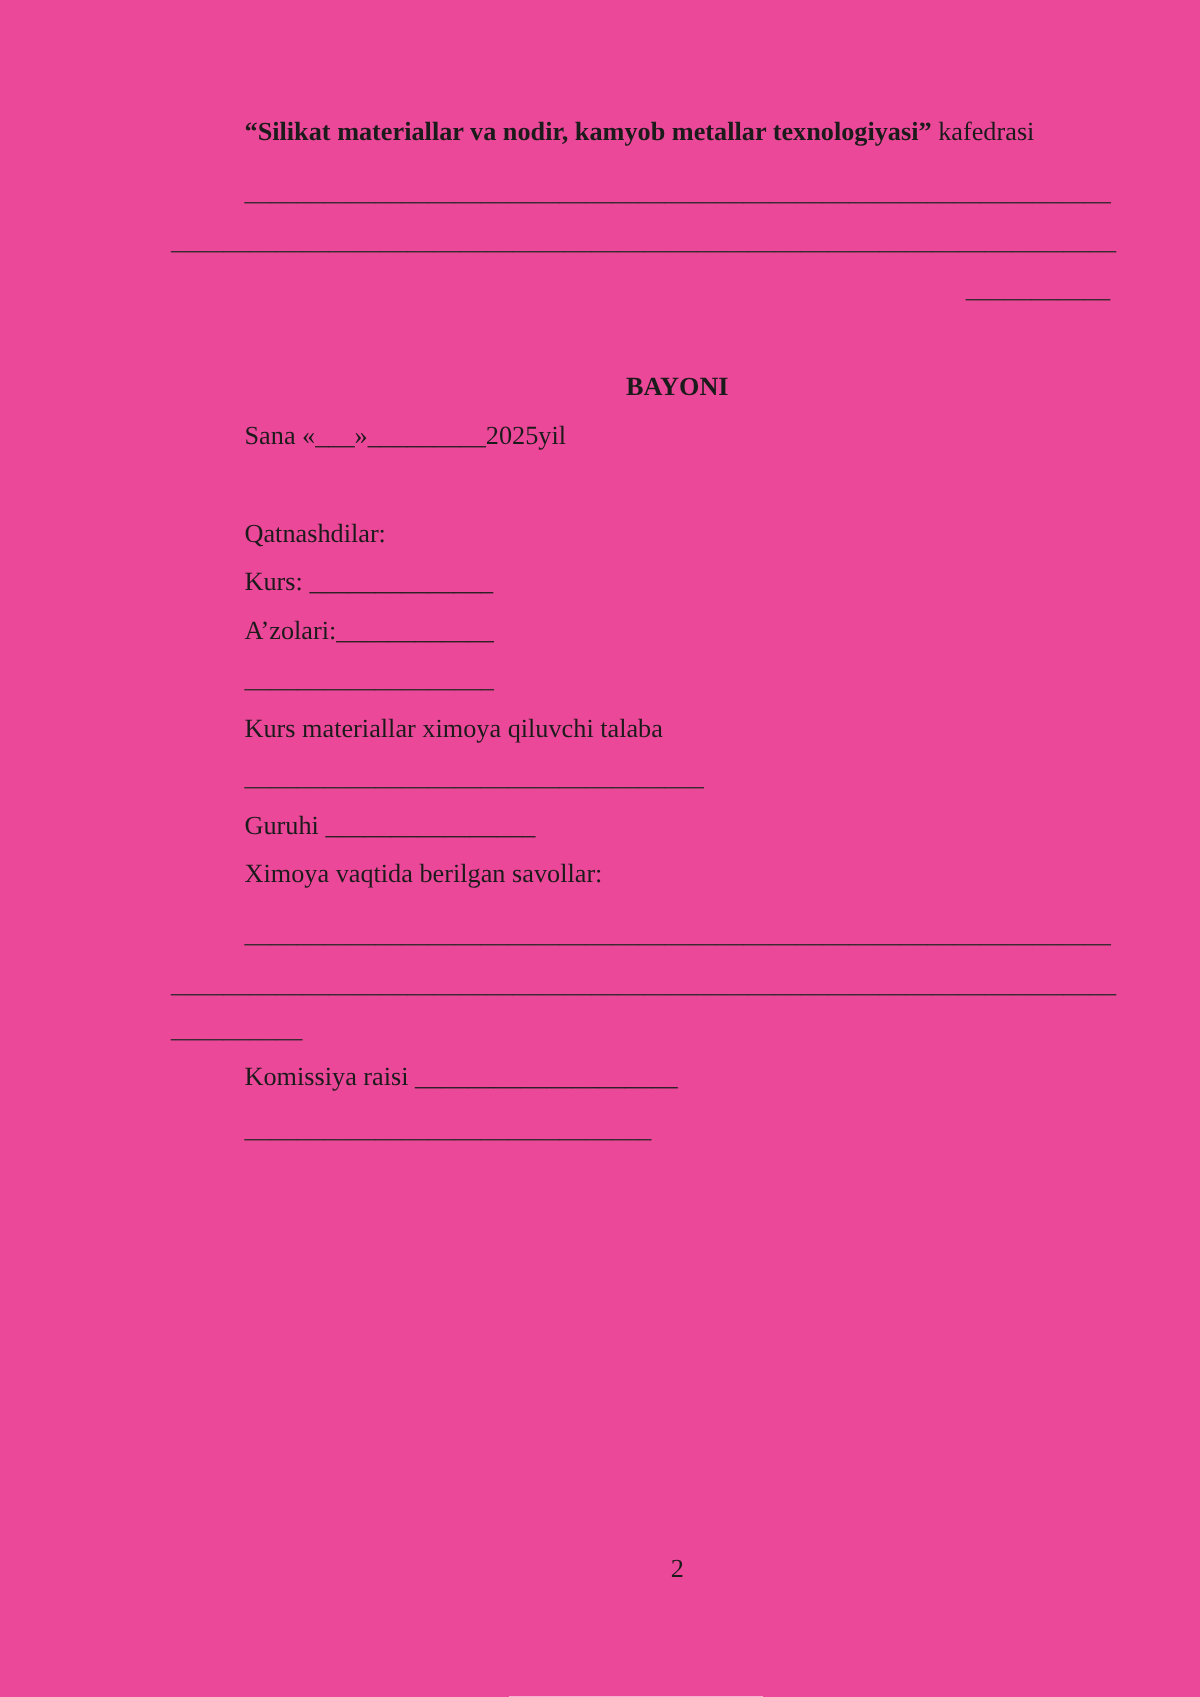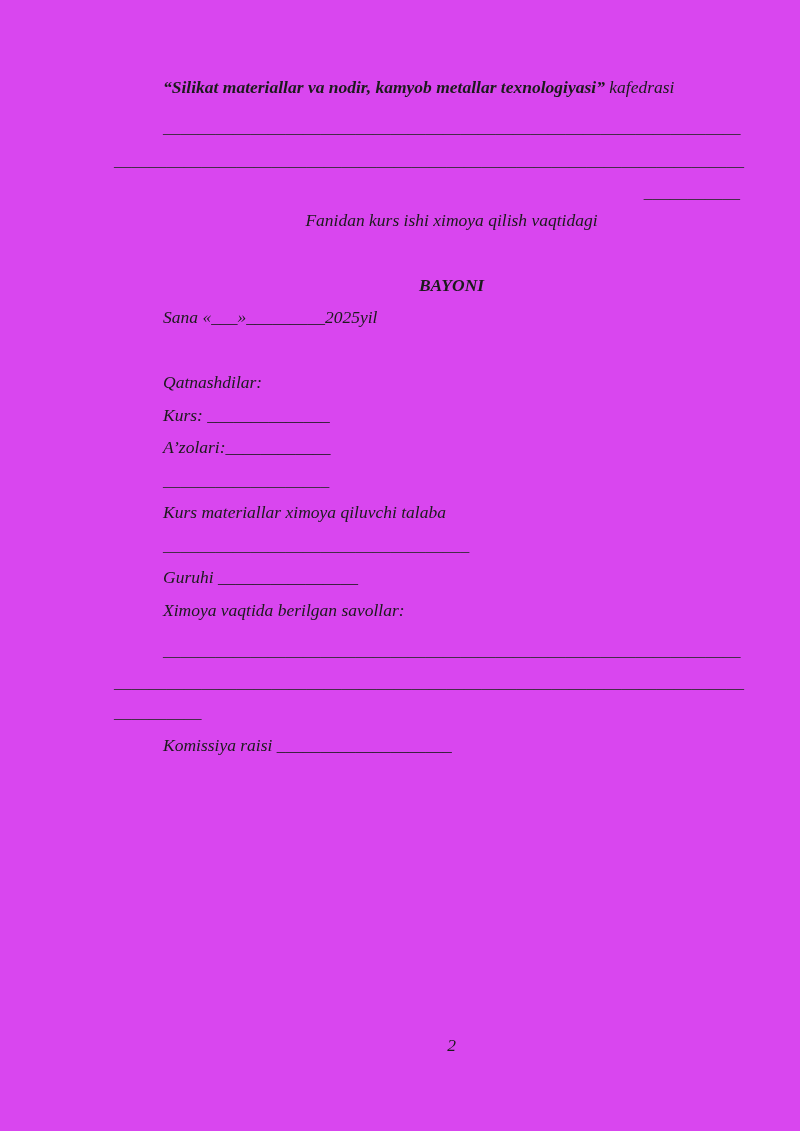--- a/index.html
+++ b/index.html
@@ -4,26 +4,25 @@
 <style>
   html, body {
     margin: 0;
     padding: 0;
     background: #ffffff;
   }
   .page {
     position: relative;
     width: 800px;
     height: 1131px;
-    background: #d946ef;
+    background: #ec4899;
     overflow: hidden;
     font-family: "Liberation Serif", "DejaVu Serif", serif;
     font-size: 17.5px;
     color: #1b1b1b;
-    font-style: italic;
   }
   .content {
     position: absolute;
     left: 114px;
     right: 60px;
     top: 71px;
   }
   .ln {
     line-height: 32.5px;
     white-space: nowrap;
@@ -54,21 +53,20 @@
   <div class="content">
 
     <div class="ln ind"><span class="b">“Silikat materiallar va nodir, kamyob metallar texnologiyasi”</span><span> kafedrasi</span></div>
 
     <div class="ln ind uline mt8">__________________________________________________________________</div>
 
     <div class="ln uline">________________________________________________________________________</div>
 
     <div class="ln ctr uline">___________</div>
 
-    <div class="ln ctr-ind mtn5">Fanidan kurs ishi ximoya qilish vaqtidagi</div>
 
     <div class="ln sp"></div>
 
     <div class="ln ctr-ind b">BAYONI</div>
 
     <div class="ln ind">Sana «___»_________2025yil</div>
 
     <div class="ln sp"></div>
 
     <div class="ln ind">Qatnashdilar:</div>
@@ -90,17 +88,18 @@
     <div class="ln ind uline mt8">__________________________________________________________________</div>
 
     <div class="ln uline">________________________________________________________________________</div>
 
     <div class="ln uline mtn2">__________</div>
 
 
     <div class="ln ind">Komissiya raisi ____________________</div>
 
 
+    <div class="ln ind uline mt2">_______________________________</div>
 
   </div>
 
   <div class="footer ctr-ind">2</div>
 </div>
 
 </body></html>

